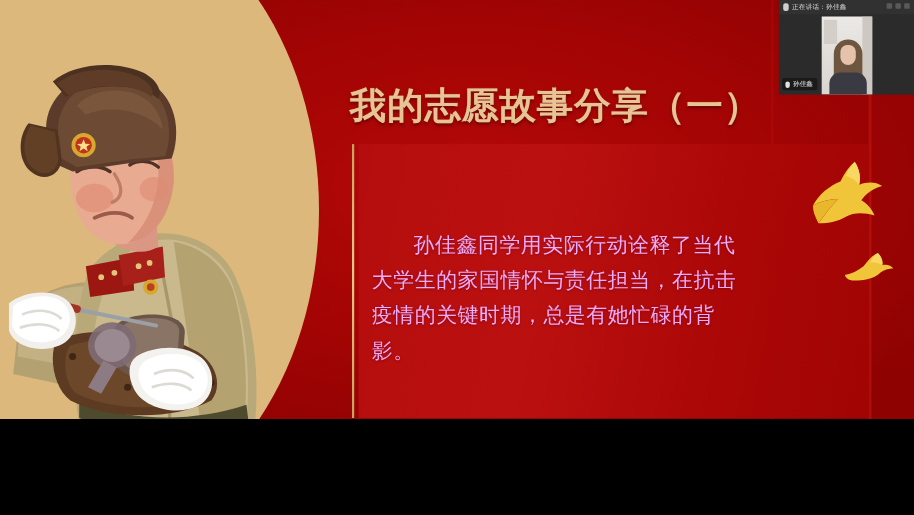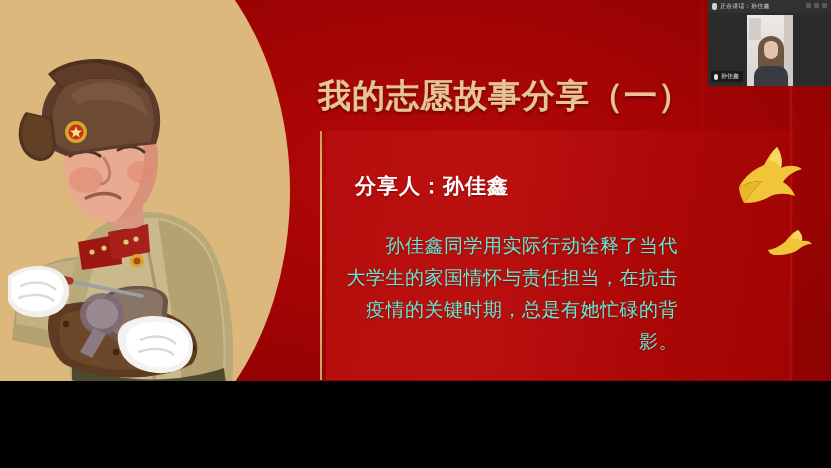--- a/index.html
+++ b/index.html
@@ -94,29 +94,28 @@
     font-size: 21px;
     color: #ffffff;
     letter-spacing: 1px;
     text-shadow: 0 1px 2px rgba(90,0,0,.6);
     white-space: nowrap;
   }
 
   .body-text {
     position: absolute;
     left: 338px;
-    top: 230px;
+    top: 208px;
     width: 340px;
     font-size: 19px;
     line-height: 32px;
-    color: #5eead4;
+    color: #f0abfc;
     text-indent: 38px;
     letter-spacing: .5px;
     text-shadow: 0 1px 2px rgba(90,0,0,.45);
-    text-align: right;
   }
 
   
   .dove-big   { position: absolute; left: 736px; top: 141px; width: 74px; height: 74px; }
   .dove-small { position: absolute; left: 768px; top: 228px; width: 44px; height: 30px; }
 
   
   .video-tile {
     position: absolute;
     left: 708px;
@@ -342,21 +341,20 @@
       <path d="M40 340 C56 336 76 344 86 356 L70 386 L36 376 Z" fill="#a8956a"></path>
       <path d="M96 352 C112 348 134 352 146 360 L140 392 L100 390 Z" fill="#bfae81"></path>
     </svg>
   </div>
 
   <div class="title">我的志愿故事分享（一）</div>
 
   <div class="panel-rule"></div>
   <div class="panel"></div>
 
-  <div class="speaker">分享人：孙佳鑫</div>
 
   <div class="body-text">孙佳鑫同学用实际行动诠释了当代大学生的家国情怀与责任担当，在抗击疫情的关键时期，总是有她忙碌的背影。</div>
 
   <div class="dove-big">
     <svg viewBox="0 0 74 74" width="74" height="74" aria-hidden="true">
       <path d="M41 6 C45 12 47 20 45 27 C52 24 60 24 66 28
                C58 30 51 35 47 41 C52 44 57 49 59 55
                C50 52 40 52 33 56 C26 60 18 62 8 62
                C14 54 20 46 26 40 C18 40 10 42 3 46
                C8 36 18 28 28 24 C32 16 36 10 41 6 Z" fill="#f0c53a"></path>

